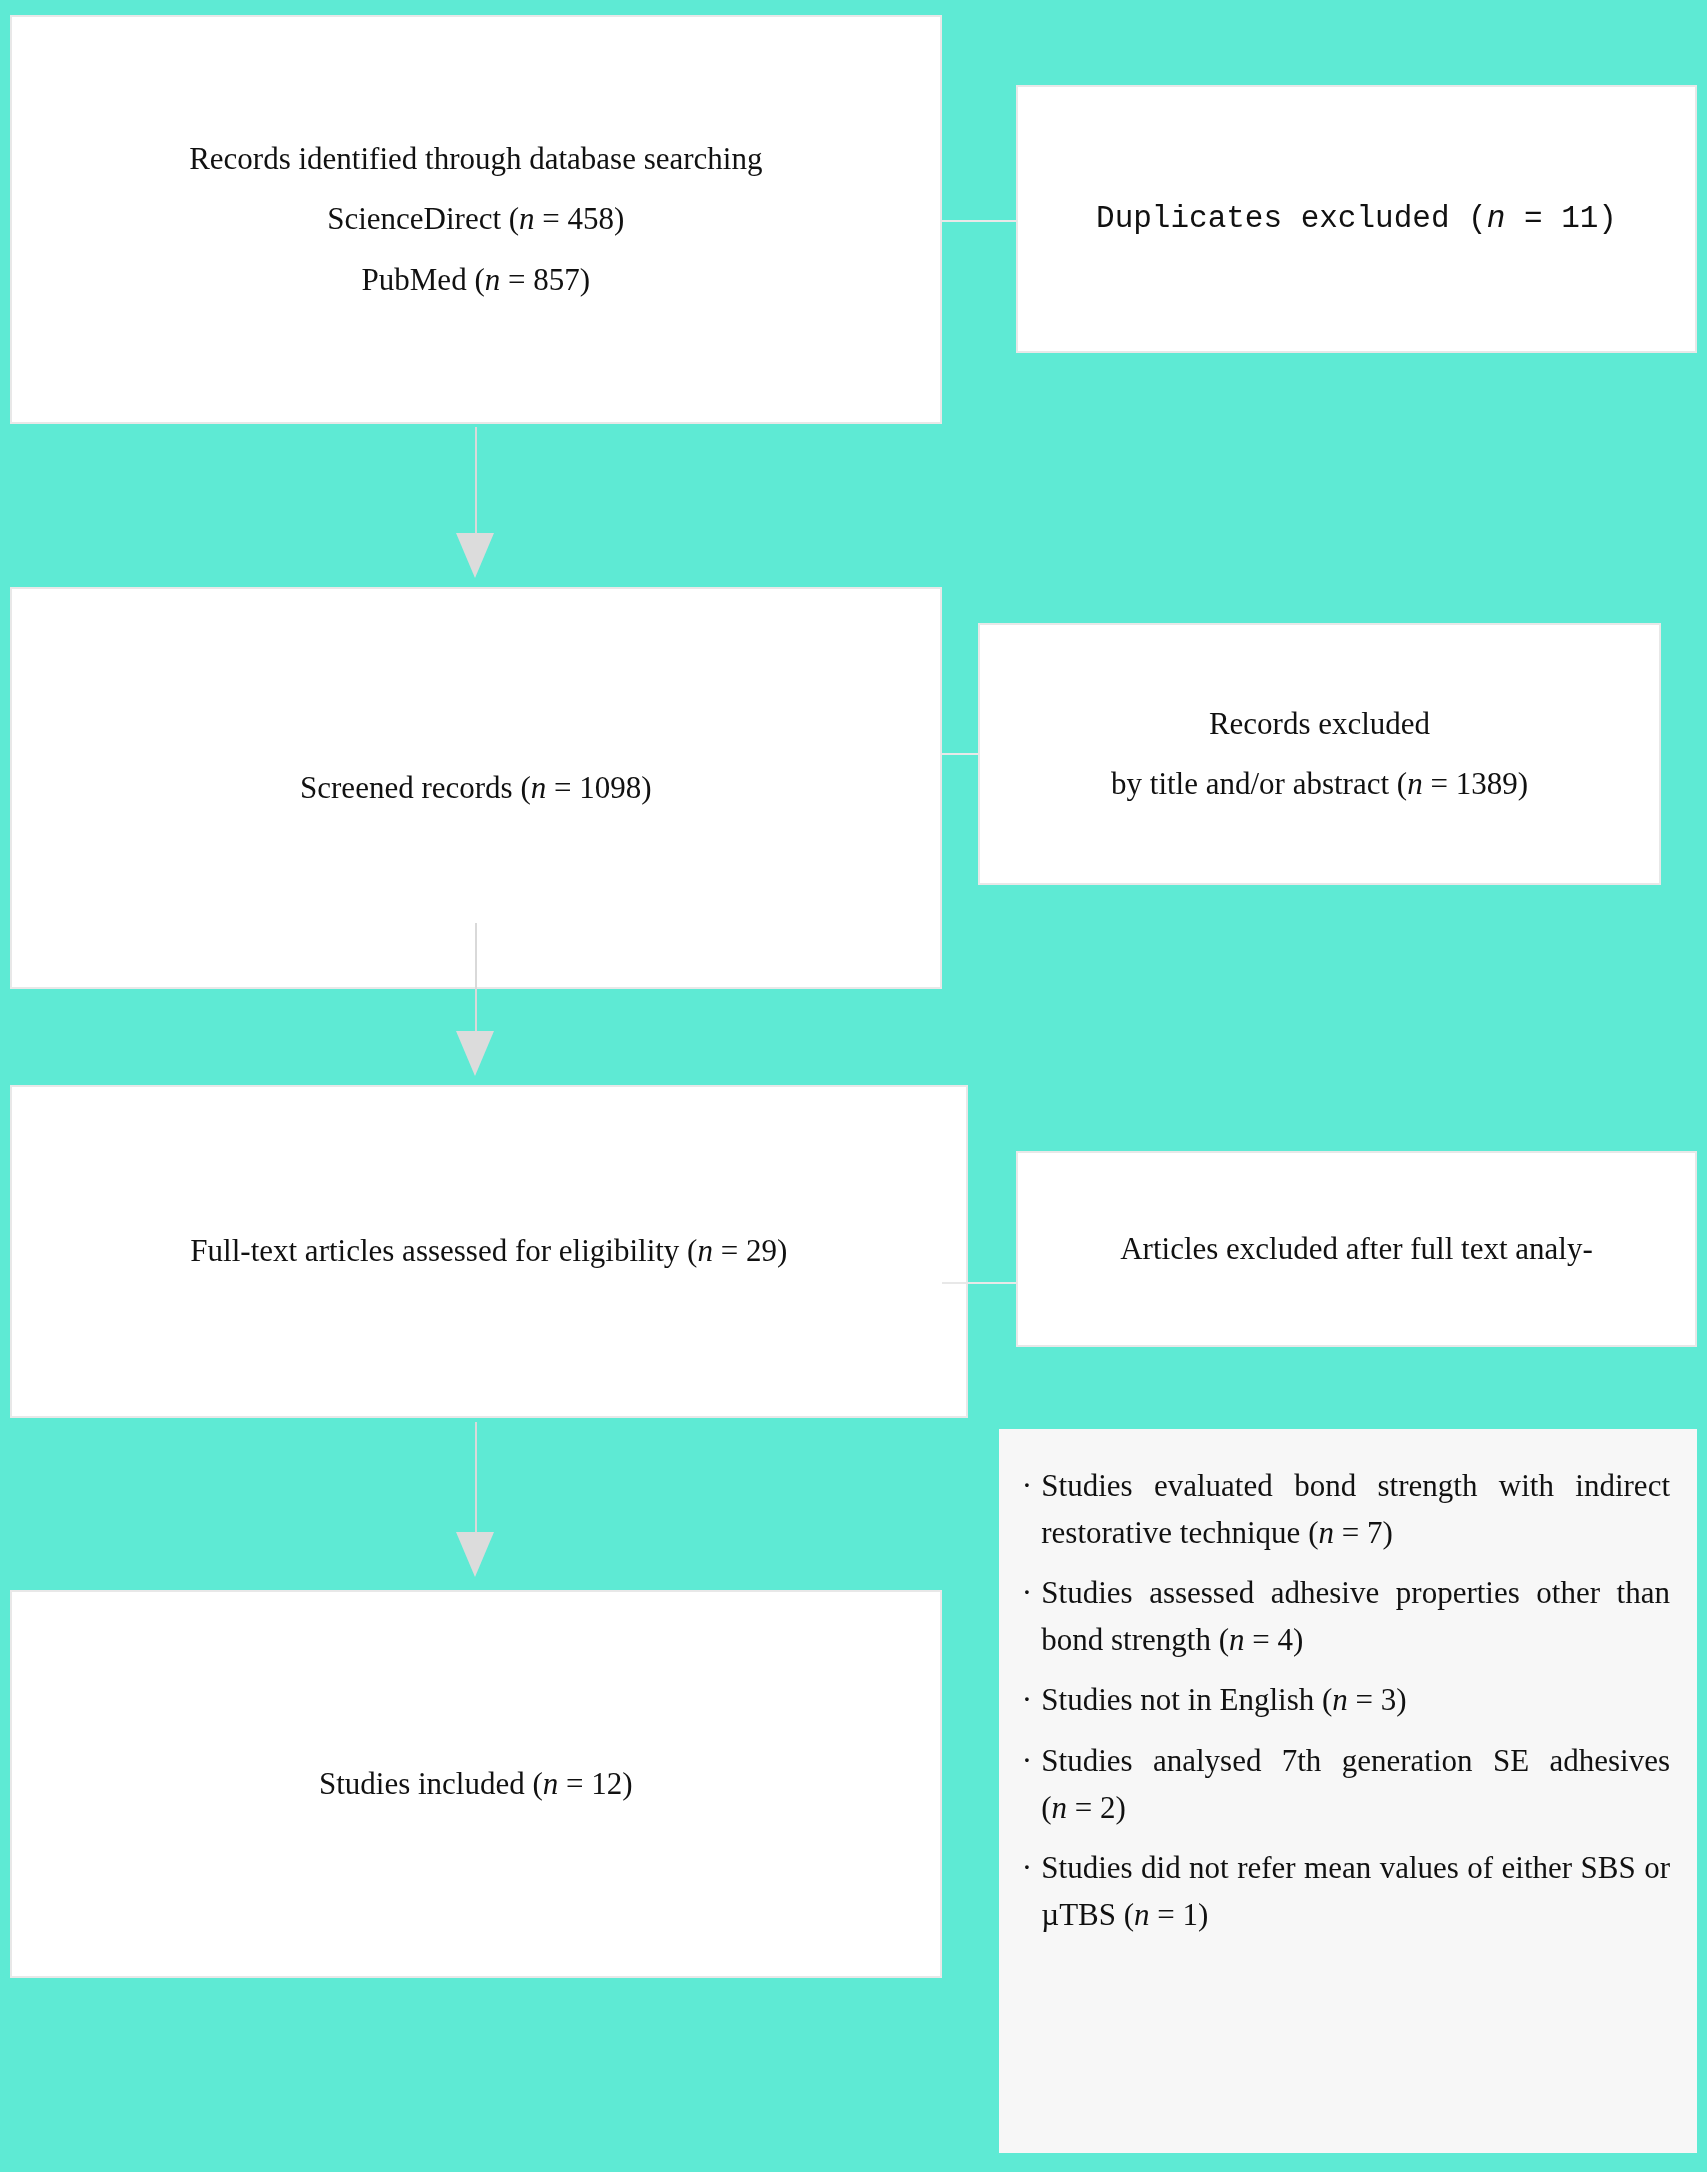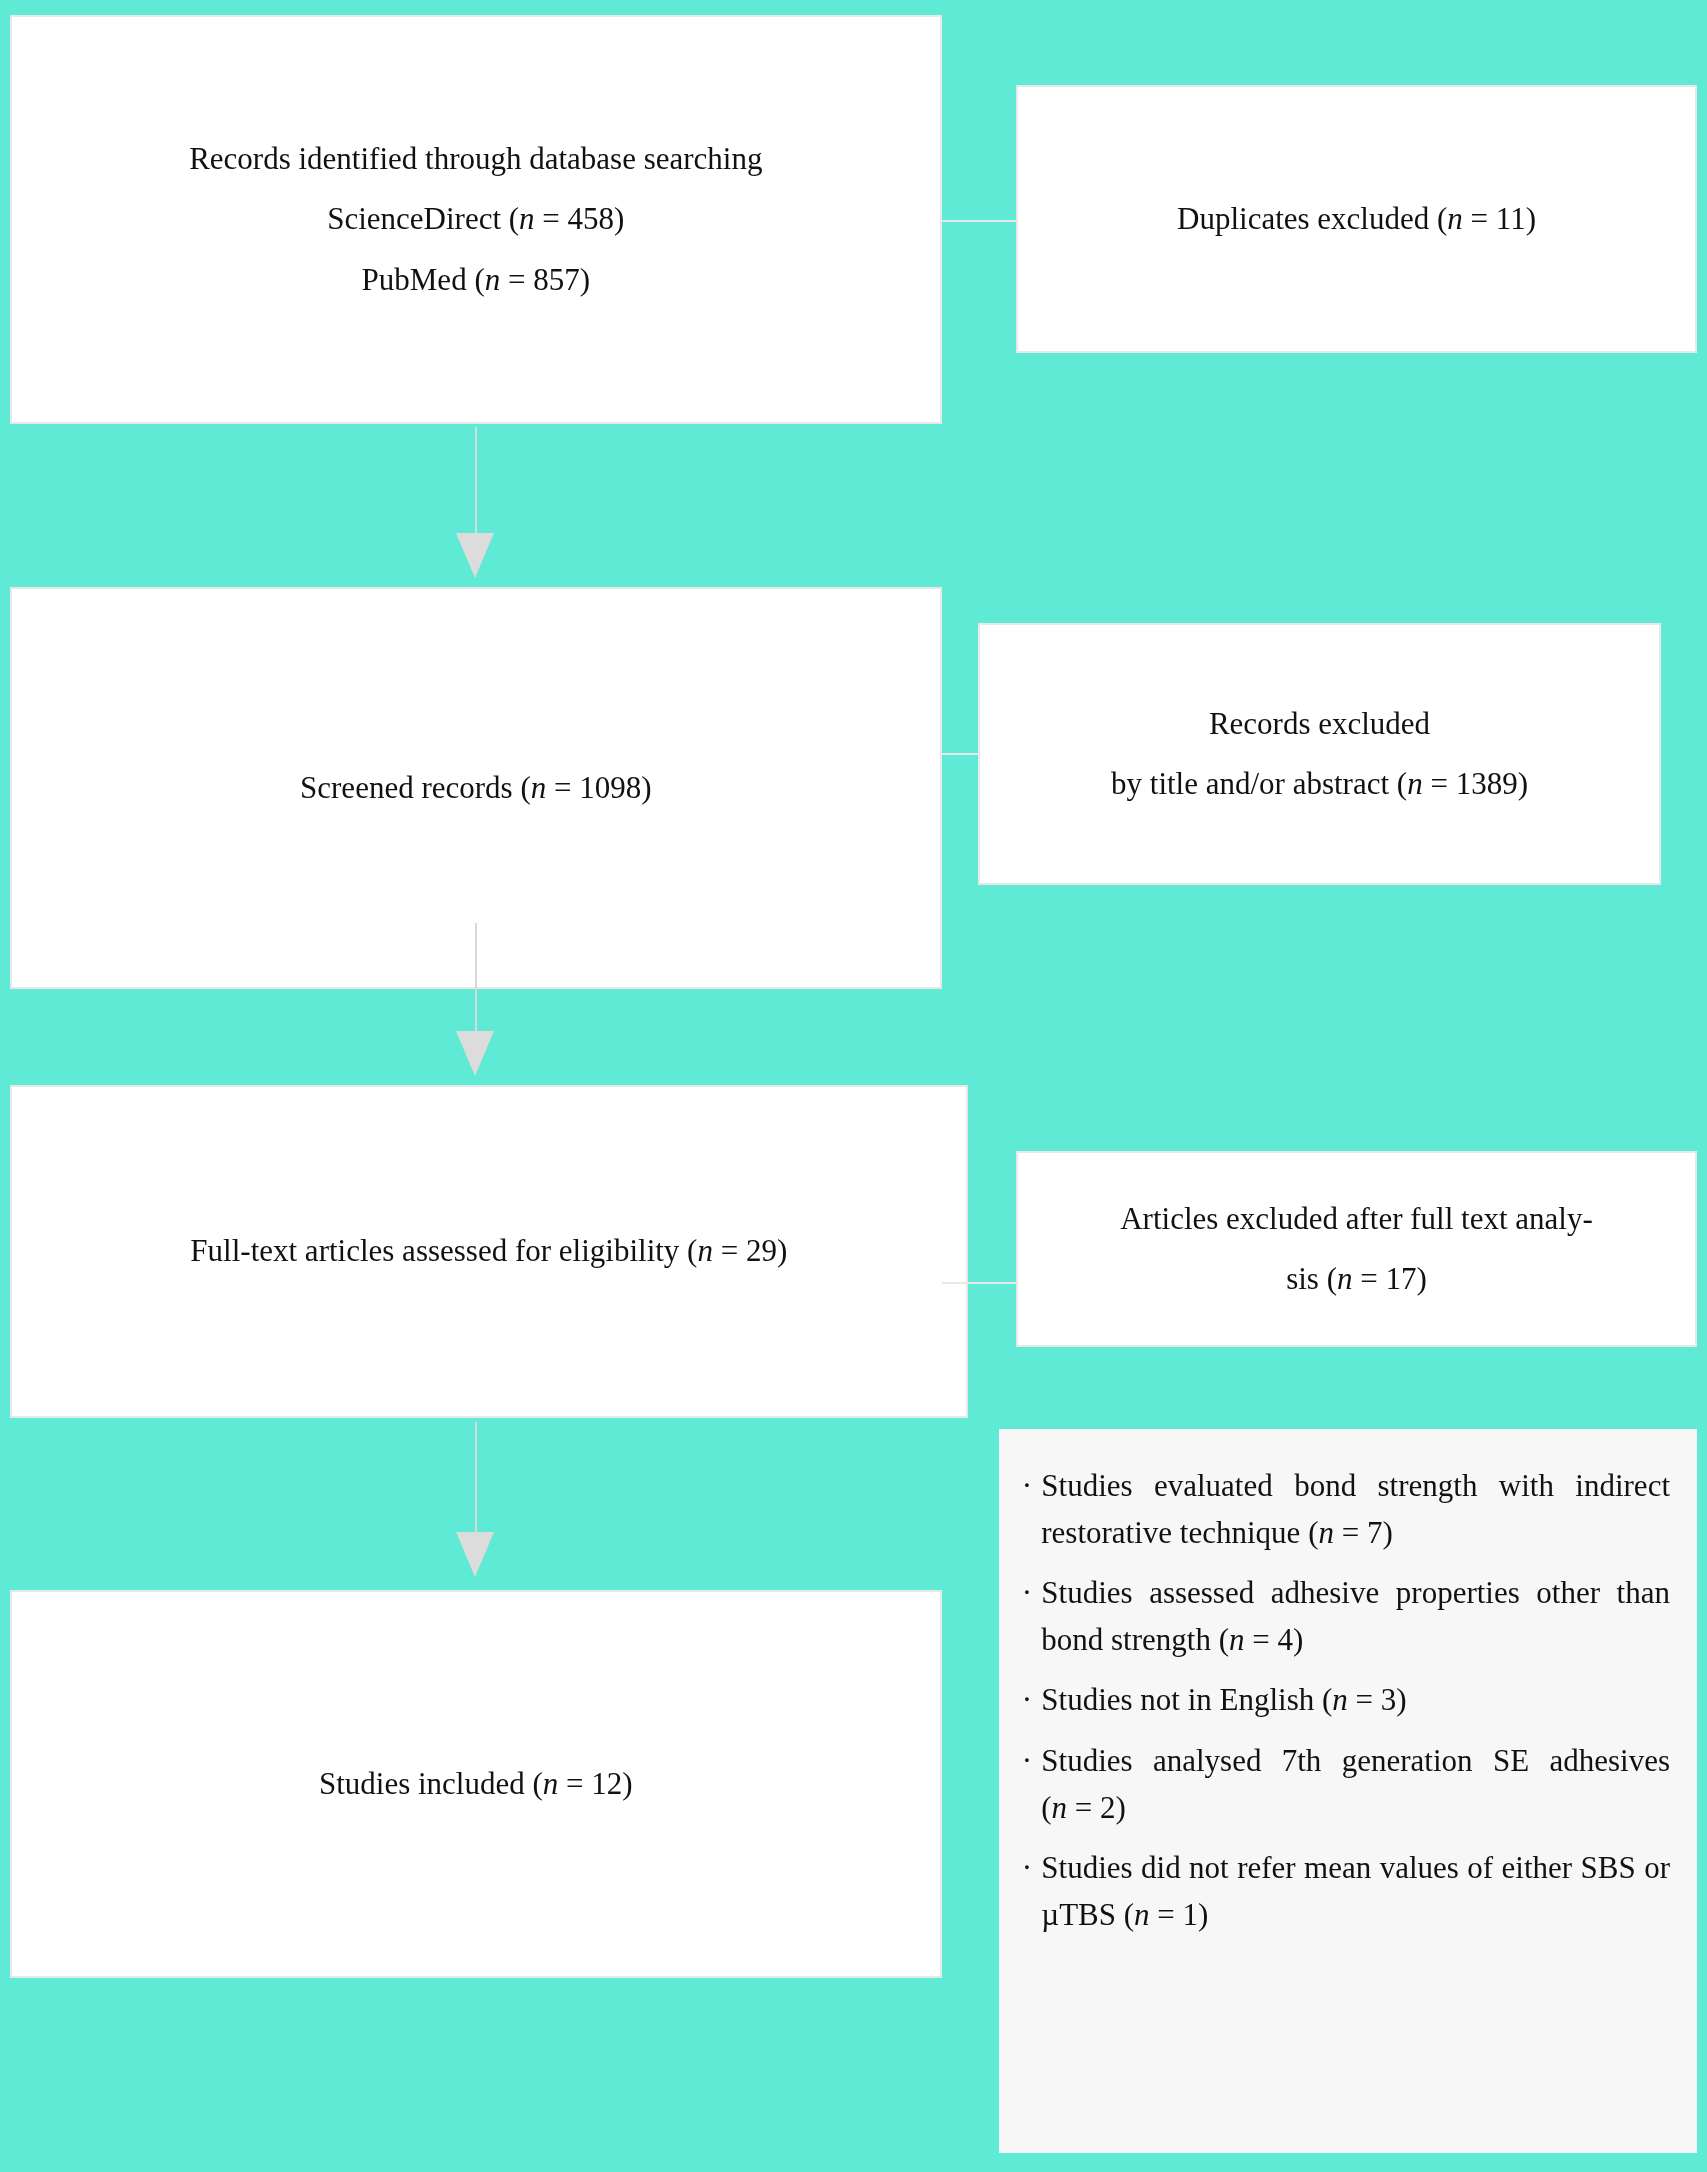--- a/index.html
+++ b/index.html
@@ -97,21 +97,21 @@
       </div>
       <div>
         <span>PubMed</span>
         (<em>n</em> = <span>857</span>)
       </div>
     </div>
   </div>
 
   <div class="h-line" style="left:942px; top:220px; width:89px;"></div>
 
-  <div class="node" style="left:1016px; top:85px; width:681px; height:268px;">
+  <div class="node" style="left:1016px; top:85px; width:681px; height:268px;font-family:Liberation Mono, monospace;">
     <div class="txt">
       <span>Duplicates excluded</span>
       (<em>n</em> = <span>11</span>)
     </div>
   </div>
 
   <div class="v-arrow" style="left:475px; top:427px; height:113px;"></div>
   <div class="arrow-head" style="left:456px; top:533px;"></div>
 
   <div class="node" style="left:9.8px; top:587px; width:932px; height:402px;">
@@ -140,23 +140,20 @@
       <span>Full-text articles assessed for eligibility</span>
       (<em>n</em> = <span>29</span>)
     </div>
   </div>
 
   <div class="h-line" style="left:942px; top:1282px; width:86px;"></div>
 
   <div class="node" style="left:1016px; top:1151px; width:681px; height:196px;">
     <div class="txt">
       <div>Articles excluded after full text analy-</div>
-      <div>
-        sis (<em>n</em> = <span>17</span>)
-      </div>
     </div>
   </div>
 
   <div class="v-arrow" style="left:475px; top:1422px; height:117px;"></div>
   <div class="arrow-head" style="left:456px; top:1532px;"></div>
 
   <div class="node" style="left:9.8px; top:1590px; width:932px; height:388px;">
     <div class="txt">
       <span>Studies included</span>
       (<em>n</em> = <span>12</span>)

